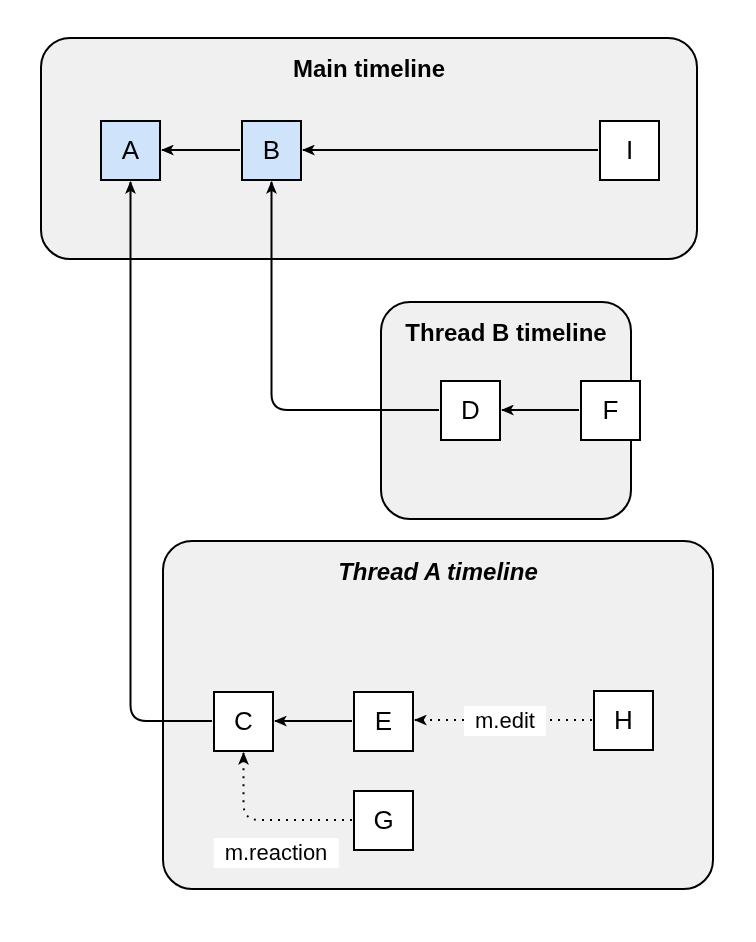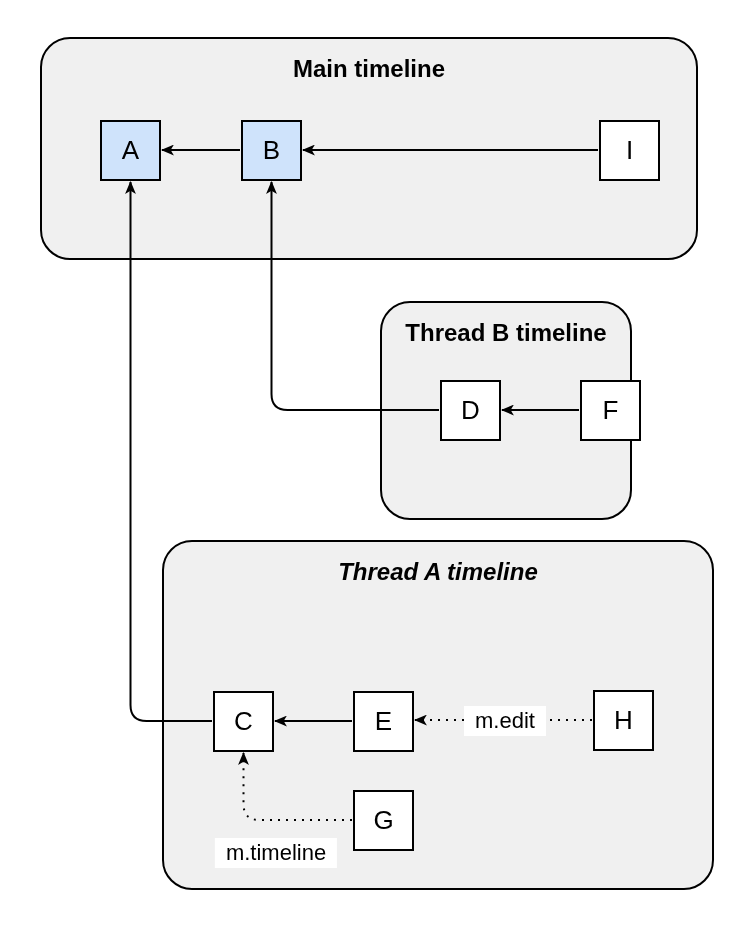--- a/index.html
+++ b/index.html
@@ -142,15 +142,15 @@
     <span>E</span>
   </div>
   <div class="node" id="node-h">
     <span>H</span>
   </div>
   <div class="node" id="node-g">
     <span>G</span>
   </div>
 
   <div class="edge-label" id="label-medit">m.edit</div>
-  <div class="edge-label" id="label-mreaction">m.timeline</div>
+  <div class="edge-label" id="label-mreaction">m.reaction</div>
 
 </div>
 
 </body></html>

